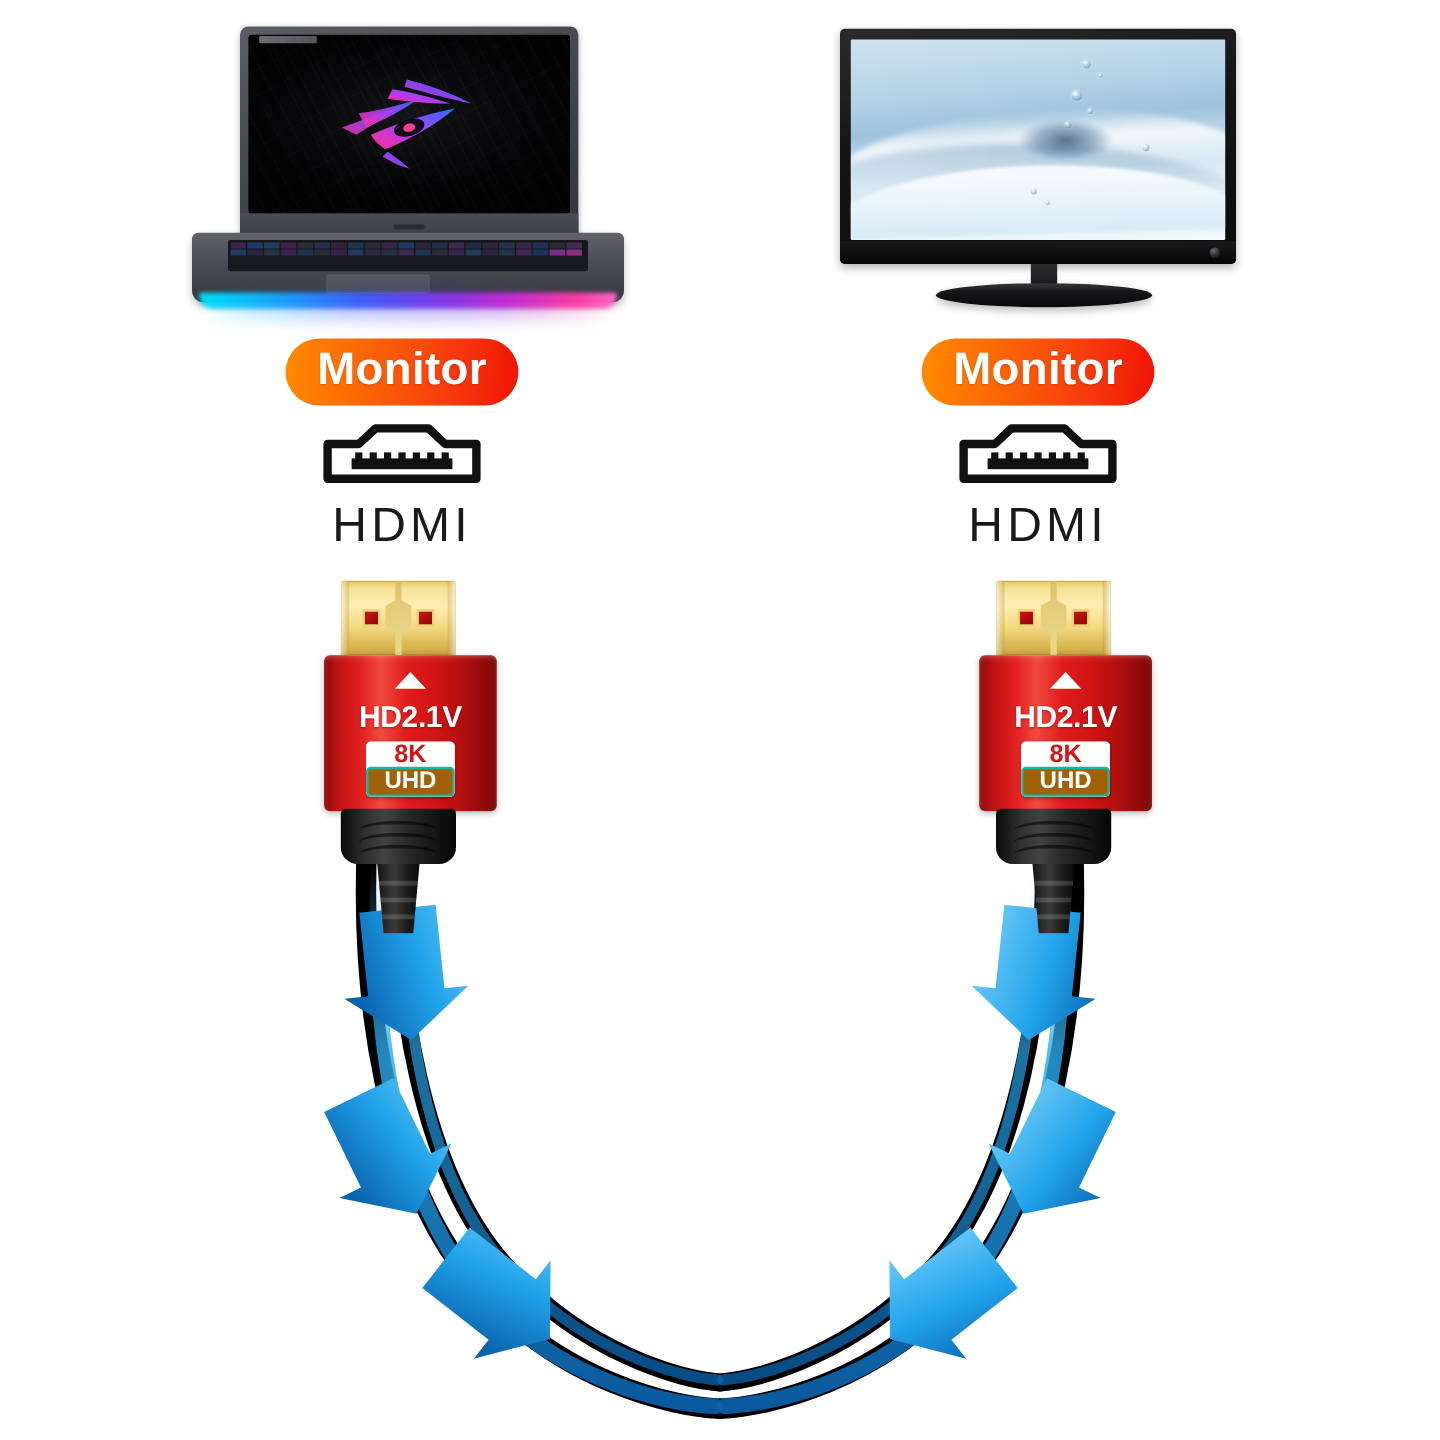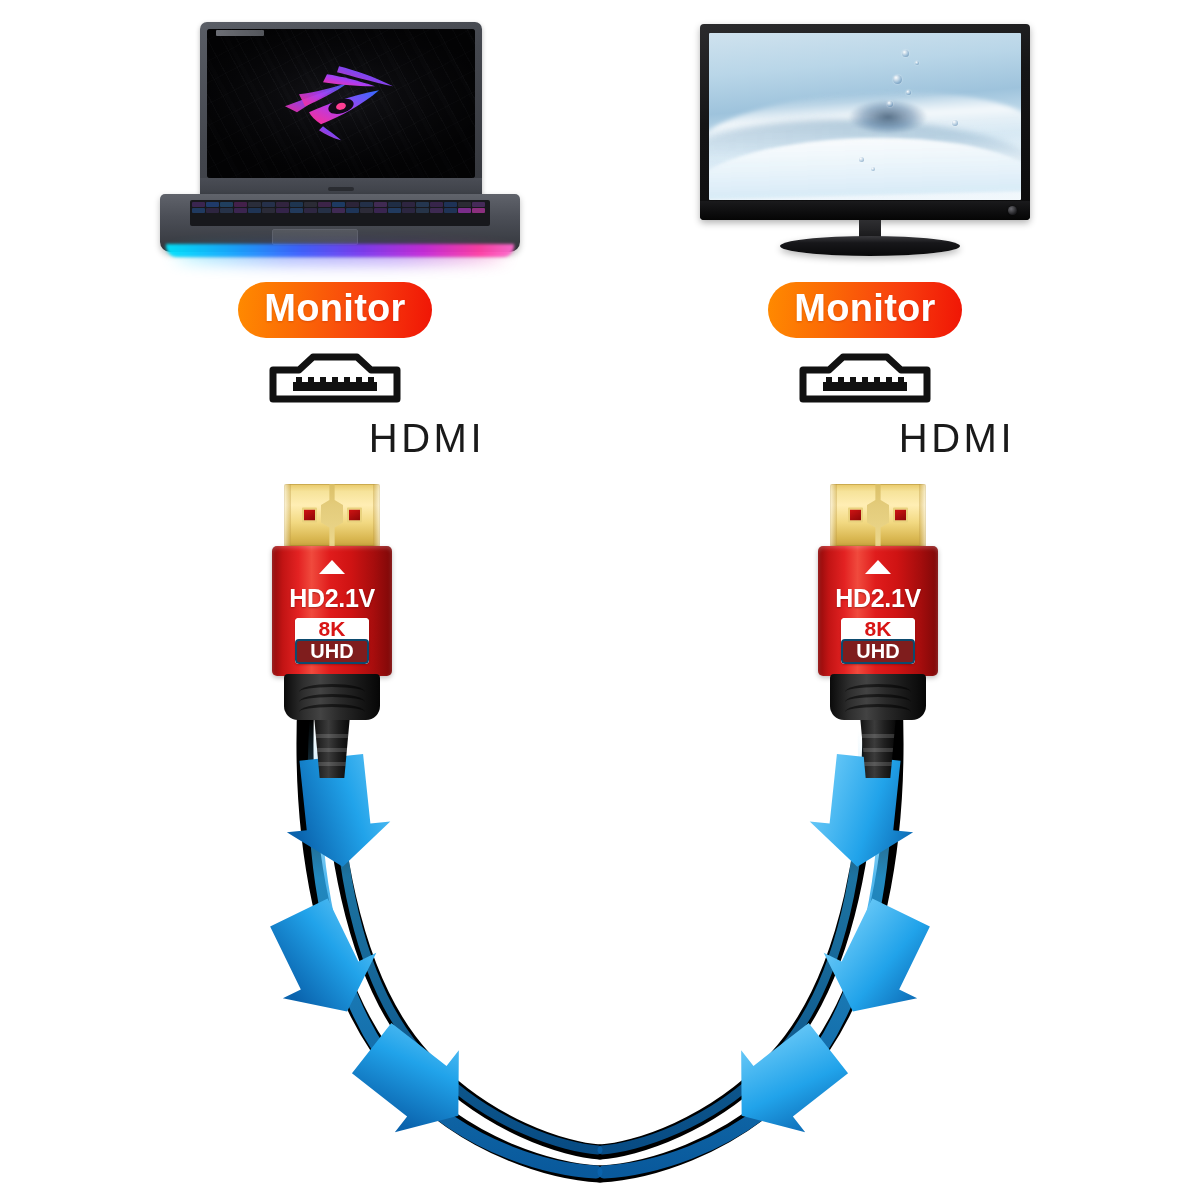--- a/index.html
+++ b/index.html
@@ -142,21 +142,20 @@
     display:inline-block; padding:7px 26px 9px 26px; border-radius:30px;
     background:linear-gradient(95deg,#ff8a00 0%,#fb6b05 30%,#f8400e 66%,#f01505 100%);
     color:#fff; font-size:38px; font-weight:700; line-height:1.05;
     letter-spacing:.3px;
     text-shadow:0 1px 2px rgba(140,20,0,.28);
   }
   .port-icon{ display:block; margin:14px auto 0 auto; }
   .port-text{
     margin-top:10px; font-size:40px; font-weight:400; color:#1a1a1a;
     letter-spacing:3.5px;
-    text-align:right;
   }
 
   
   .connector{ position:absolute; width:124px; }
   #conn-left { left:270px; top:484px; }
   #conn-right{ left:816px; top:484px; }
   .c-gold{
     position:relative; margin:0 auto; width:96px; height:62px;
     background:linear-gradient(180deg,#e8c868 0%,#f6e39a 12%,#ffeeb4 34%,#f2d982 62%,#d9b751 88%,#caa33f 100%);
     border-radius:2px 2px 0 0;
@@ -170,21 +169,21 @@
     width:22px; height:100%;
     background:linear-gradient(180deg,#d9bd63,#eedc96);
     clip-path:polygon(38% 0,62% 0,62% 26%,100% 34%,100% 62%,62% 70%,62% 100%,38% 100%,38% 70%,0 62%,0 34%,38% 26%);
     opacity:.9;
   }
   .c-pin{ position:absolute; top:50%; transform:translateY(-50%); width:15px; height:15px;
     background:linear-gradient(150deg,#d01414,#8c0606); border:2px solid #e9d27e; border-radius:1px; }
   .c-pin.l{ left:18px; } .c-pin.r{ right:18px; }
 
   .c-body{
-    position:relative; margin:0 auto; width:120px; height:130px;
+    position:relative; margin:0 auto; width:144px; height:130px;
     background:linear-gradient(90deg,#8e0b0b 0%,#c21414 9%,#e32222 22%,#f04a3d 33%,#e01c1c 48%,#cf1313 66%,#a60d0d 85%,#7d0808 100%);
     border-radius:5px;
     box-shadow:inset 0 2px 4px rgba(255,255,255,.22), 0 2px 5px rgba(0,0,0,.25);
   }
   .c-tri{
     position:absolute; left:50%; top:14px; transform:translateX(-50%);
     width:0; height:0; border-left:13px solid transparent; border-right:13px solid transparent;
     border-bottom:14px solid #ffffff;
   }
   .c-ver{
@@ -195,22 +194,22 @@
   .c-badge{
     position:absolute; left:50%; top:72px; transform:translateX(-50%);
     width:74px; border-radius:4px; overflow:hidden;
     background:#fff; box-shadow:0 1px 2px rgba(80,0,0,.35);
   }
   .c-badge .b8k{
     background:#fff; color:#d81515; font-size:21px; font-weight:700;
     line-height:22px; text-align:center;
   }
   .c-badge .buhd{
-    background:#7f1d1d; color:#fff; font-size:20px; font-weight:700;
-    line-height:21px; text-align:center; border:2px solid #0c4a6e; border-radius:4px;
+    background:#a16207; color:#fff; font-size:20px; font-weight:700;
+    line-height:21px; text-align:center; border:2px solid #14b8a6; border-radius:4px;
     margin:-1px 0 0 0;
   }
   .c-strain{
     position:relative; margin:-2px auto 0 auto; width:96px; height:46px;
     background:linear-gradient(90deg,#0a0a0a 0%,#2e2e2e 20%,#434343 38%,#2a2a2a 58%,#161616 80%,#060606 100%);
     border-radius:4px 4px 14px 14px;
   }
   .c-strain .rid{ position:absolute; left:16%; width:68%; height:8px;
     border:0; border-top:3px solid rgba(0,0,0,.55); border-radius:50%/100% 100% 0 0; }
   .c-neck{

